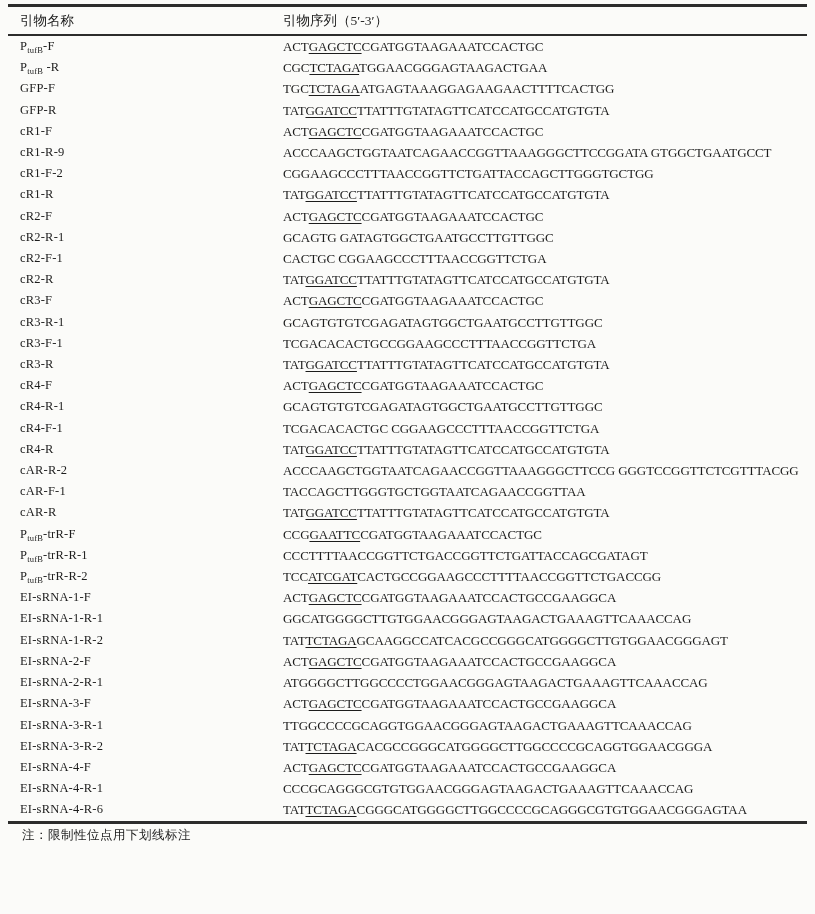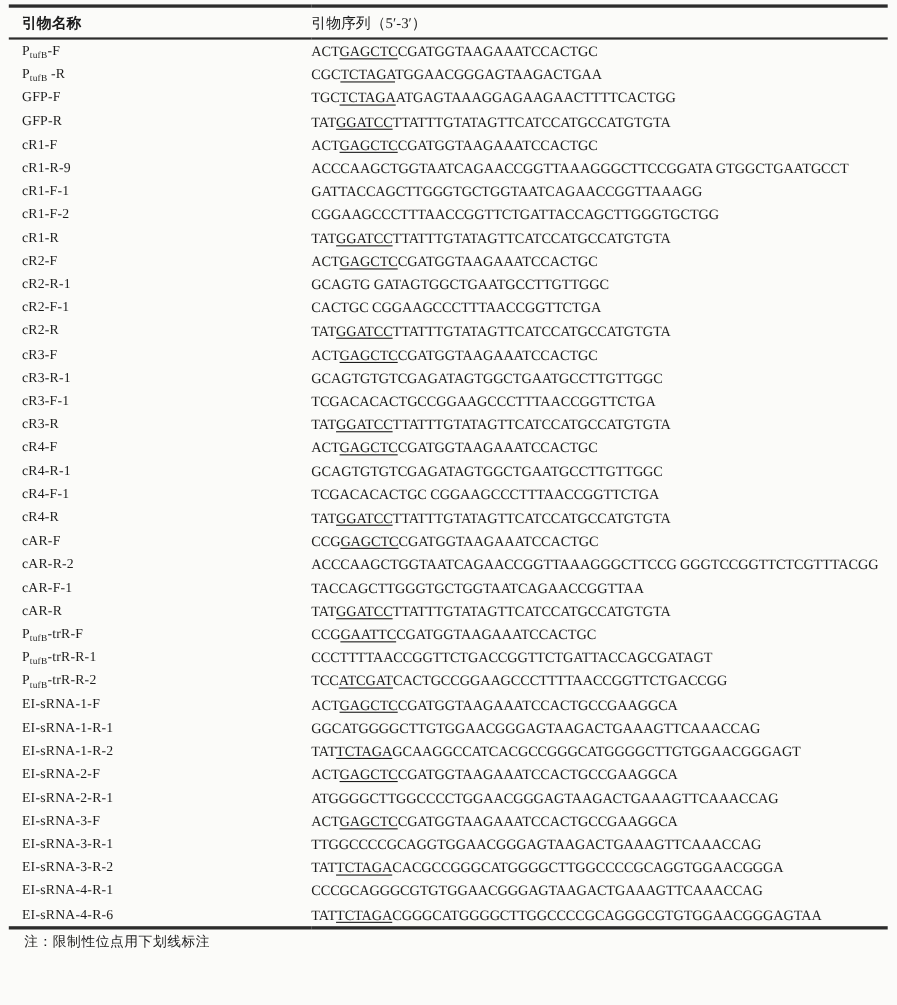--- a/index.html
+++ b/index.html
@@ -25,21 +25,21 @@
   table.primer-table col.c-name  { width: 275px; }
   table.primer-table col.c-seq   { width: auto; }
   thead th {
     text-align: left;
     font-weight: normal;
     font-size: 13.5px;
     padding: 5px 0 4px 0;
     border-bottom: 2px solid #2c2c2c;
     white-space: nowrap;
   }
-  thead th.h-name { padding-left: 12px; font-weight: bold; }
+  thead th.h-name { padding-left: 12px; }
   tbody td {
     padding: 0;
     line-height: 21.2px;
     height: 21.2px;
     white-space: nowrap;
     overflow: visible;
     font-size: 12.5px;
   }
   tbody td.name-cell  { padding-left: 12px; letter-spacing: 0.2px; }
   tbody td.seq-cell   { font-size: 13px; letter-spacing: -0.1px; }
@@ -93,24 +93,20 @@
         </tr>
         <tr>
           <td class="name-cell"><span>cR1-F</span></td>
           <td class="seq-cell"><span>ACT</span><span class="u">GAGCTC</span><span>CGATGGTAAGAAATCCACTGC</span></td>
         </tr>
         <tr>
           <td class="name-cell"><span>cR1-R-9</span></td>
           <td class="seq-cell"><span>ACCCAAGCTGGTAATCAGAACCGGTTAAAGGGCTTCCGGATA GTGGCTGAATGCCT</span></td>
         </tr>
         <tr>
-          <td class="name-cell"><span>cR1-F-1</span></td>
-          <td class="seq-cell"><span>GATTACCAGCTTGGGTGCTGGTAATCAGAACCGGTTAAAGG</span></td>
-        </tr>
-        <tr>
           <td class="name-cell"><span>cR1-F-2</span></td>
           <td class="seq-cell"><span>CGGAAGCCCTTTAACCGGTTCTGATTACCAGCTTGGGTGCTGG</span></td>
         </tr>
         <tr>
           <td class="name-cell"><span>cR1-R</span></td>
           <td class="seq-cell"><span>TAT</span><span class="u">GGATCC</span><span>TTATTTGTATAGTTCATCCATGCCATGTGTA</span></td>
         </tr>
         <tr>
           <td class="name-cell"><span>cR2-F</span></td>
           <td class="seq-cell"><span>ACT</span><span class="u">GAGCTC</span><span>CGATGGTAAGAAATCCACTGC</span></td>
@@ -153,24 +149,20 @@
         </tr>
         <tr>
           <td class="name-cell"><span>cR4-F-1</span></td>
           <td class="seq-cell"><span>TCGACACACTGC CGGAAGCCCTTTAACCGGTTCTGA</span></td>
         </tr>
         <tr>
           <td class="name-cell"><span>cR4-R</span></td>
           <td class="seq-cell"><span>TAT</span><span class="u">GGATCC</span><span>TTATTTGTATAGTTCATCCATGCCATGTGTA</span></td>
         </tr>
         <tr>
-          <td class="name-cell"><span>cAR-F</span></td>
-          <td class="seq-cell"><span>CCG</span><span class="u">GAGCTC</span><span>CGATGGTAAGAAATCCACTGC</span></td>
-        </tr>
-        <tr>
           <td class="name-cell"><span>cAR-R-2</span></td>
           <td class="seq-cell"><span>ACCCAAGCTGGTAATCAGAACCGGTTAAAGGGCTTCCG GGGTCCGGTTCTCGTTTACGG</span></td>
         </tr>
         <tr>
           <td class="name-cell"><span>cAR-F-1</span></td>
           <td class="seq-cell"><span>TACCAGCTTGGGTGCTGGTAATCAGAACCGGTTAA</span></td>
         </tr>
         <tr>
           <td class="name-cell"><span>cAR-R</span></td>
           <td class="seq-cell"><span>TAT</span><span class="u">GGATCC</span><span>TTATTTGTATAGTTCATCCATGCCATGTGTA</span></td>
@@ -211,20 +203,24 @@
           <td class="name-cell"><span>EI-sRNA-3-F</span></td>
           <td class="seq-cell"><span>ACT</span><span class="u">GAGCTC</span><span>CGATGGTAAGAAATCCACTGCCGAAGGCA</span></td>
         </tr>
         <tr>
           <td class="name-cell"><span>EI-sRNA-3-R-1</span></td>
           <td class="seq-cell"><span>TTGGCCCCGCAGGTGGAACGGGAGTAAGACTGAAAGTTCAAACCAG</span></td>
         </tr>
         <tr>
           <td class="name-cell"><span>EI-sRNA-3-R-2</span></td>
           <td class="seq-cell"><span>TAT</span><span class="u">TCTAGA</span><span>CACGCCGGGCATGGGGCTTGGCCCCGCAGGTGGAACGGGA</span></td>
+        </tr>
+        <tr>
+          <td class="name-cell"><span>EI-sRNA-4-F</span></td>
+          <td class="seq-cell"><span>ACT</span><span class="u">GAGCTC</span><span>CGATGGTAAGAAATCCACTGCCGAAGGCA</span></td>
         </tr>
         <tr>
           <td class="name-cell"><span>EI-sRNA-4-R-1</span></td>
           <td class="seq-cell"><span>CCCGCAGGGCGTGTGGAACGGGAGTAAGACTGAAAGTTCAAACCAG</span></td>
         </tr>
         <tr>
           <td class="name-cell"><span>EI-sRNA-4-R-6</span></td>
           <td class="seq-cell"><span>TAT</span><span class="u">TCTAGA</span><span>CGGGCATGGGGCTTGGCCCCGCAGGGCGTGTGGAACGGGAGTAA</span></td>
         </tr>
       </tbody>

